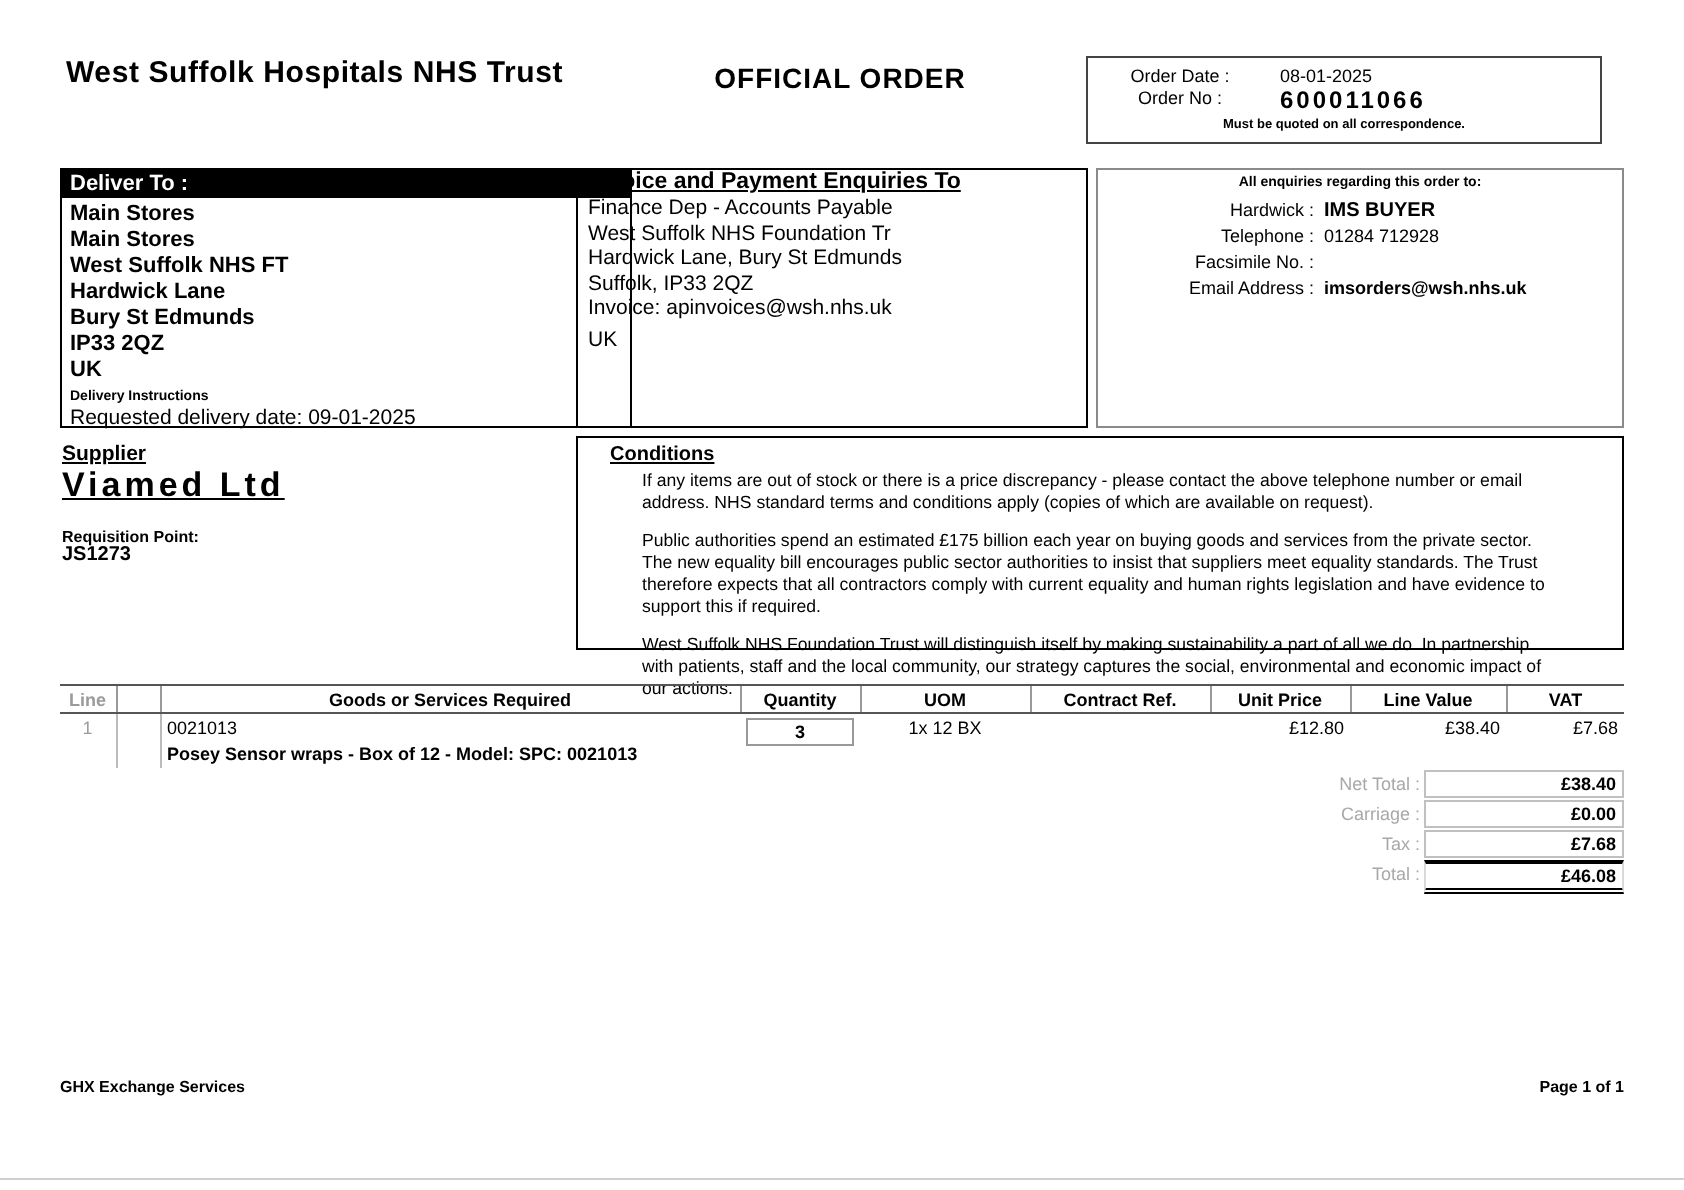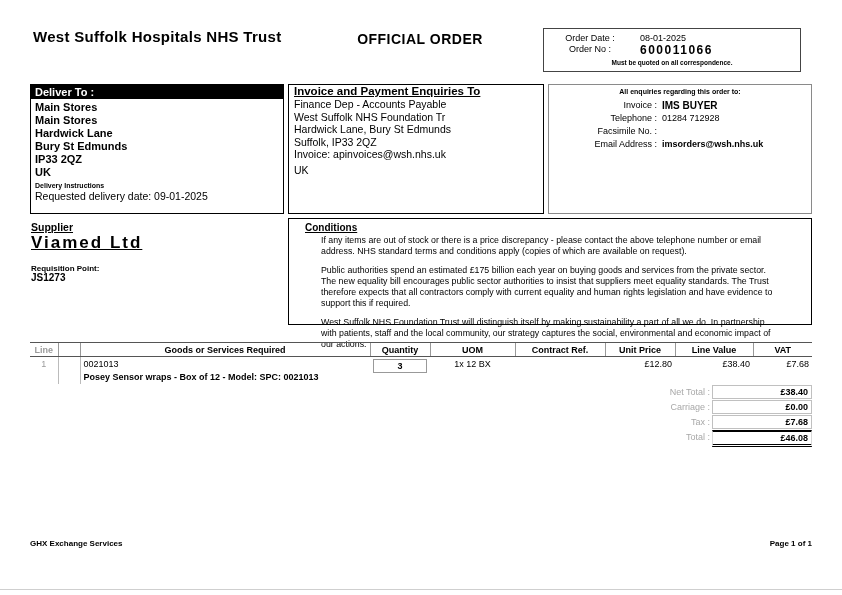--- a/index.html
+++ b/index.html
@@ -9,21 +9,21 @@
   
   .trust-name{position:absolute;left:33px;top:28px;width:320px;font-size:15px;font-weight:bold;line-height:1.25;letter-spacing:.3px;}
   .order-title{position:absolute;left:330px;top:31px;width:180px;text-align:center;font-size:14px;font-weight:bold;letter-spacing:.5px;}
   .order-box{position:absolute;left:543px;top:28px;width:258px;height:44px;border:1px solid #444;padding-top:4px;box-sizing:border-box;}
   .ob-row{display:grid;grid-template-columns:92px 1fr;column-gap:4px;font-size:9px;line-height:11px;}
   .ob-row .lbl{text-align:center;}
   .ob-no{font-size:12px;font-weight:bold;letter-spacing:1.5px;line-height:12px;}
   .ob-note{margin-top:3px;text-align:center;font-size:6.5px;font-weight:bold;}
 
   
-  .deliver-box{position:absolute;left:30px;top:84px;width:254px;height:130px;border:1px solid #000;box-sizing:border-box;}
+  .deliver-box{position:absolute;left:30px;top:84px;width:286px;height:130px;border:1px solid #000;box-sizing:border-box;}
   .deliver-head{background:#000;color:#fff;font-weight:bold;font-size:11px;padding:1px 4px;}
   .deliver-lines{padding:2px 4px 0;}
   .addr-line{font-size:11px;font-weight:bold;line-height:13px;}
   .delivery-instr{font-size:7px;font-weight:bold;margin:3px 0 1px;}
   .req-date{font-size:10.5px;}
 
   .invoice-box{position:absolute;left:288px;top:84px;width:256px;height:130px;border:1px solid #000;box-sizing:border-box;padding:0 5px;}
   .invoice-head{font-size:11.5px;font-weight:bold;text-decoration:underline;margin-bottom:1px;}
   .inv-line{font-size:10.5px;line-height:12.5px;}
   .inv-line.gap{margin-top:3px;}
@@ -91,20 +91,21 @@
       <span class="ob-no">600011066</span>
     </div>
     <div class="ob-note">Must be quoted on all correspondence.</div>
   </div>
 
   <div class="deliver-box">
     <div class="deliver-head">Deliver To :</div>
     <div class="deliver-lines">
       <div class="addr-line">Main Stores</div>
       <div class="addr-line">Main Stores</div>
+      <div class="addr-line">West Suffolk NHS FT</div>
       <div class="addr-line">Hardwick Lane</div>
       <div class="addr-line">Bury St Edmunds</div>
       <div class="addr-line">IP33 2QZ</div>
       <div class="addr-line">UK</div>
       <div class="delivery-instr">Delivery Instructions</div>
       <div class="req-date">Requested delivery date: 09-01-2025</div>
     </div>
   </div>
 
   <div class="invoice-box">
@@ -113,21 +114,21 @@
     <div class="inv-line">West Suffolk NHS Foundation Tr</div>
     <div class="inv-line">Hardwick Lane, Bury St Edmunds</div>
     <div class="inv-line">Suffolk, IP33 2QZ</div>
     <div class="inv-line">Invoice: apinvoices@wsh.nhs.uk</div>
     <div class="inv-line gap">UK</div>
   </div>
 
   <div class="enquiries-box">
     <div class="enq-head">All enquiries regarding this order to:</div>
     <div class="enq-row">
-      <span class="lbl">Invoice :</span>
+      <span class="lbl">Hardwick :</span>
       <span class="enq-contact">IMS BUYER</span>
     </div>
     <div class="enq-row">
       <span class="lbl">Telephone :</span>
       <span>01284 712928</span>
     </div>
     <div class="enq-row">
       <span class="lbl">Facsimile No. :</span>
       <span></span>
     </div>

